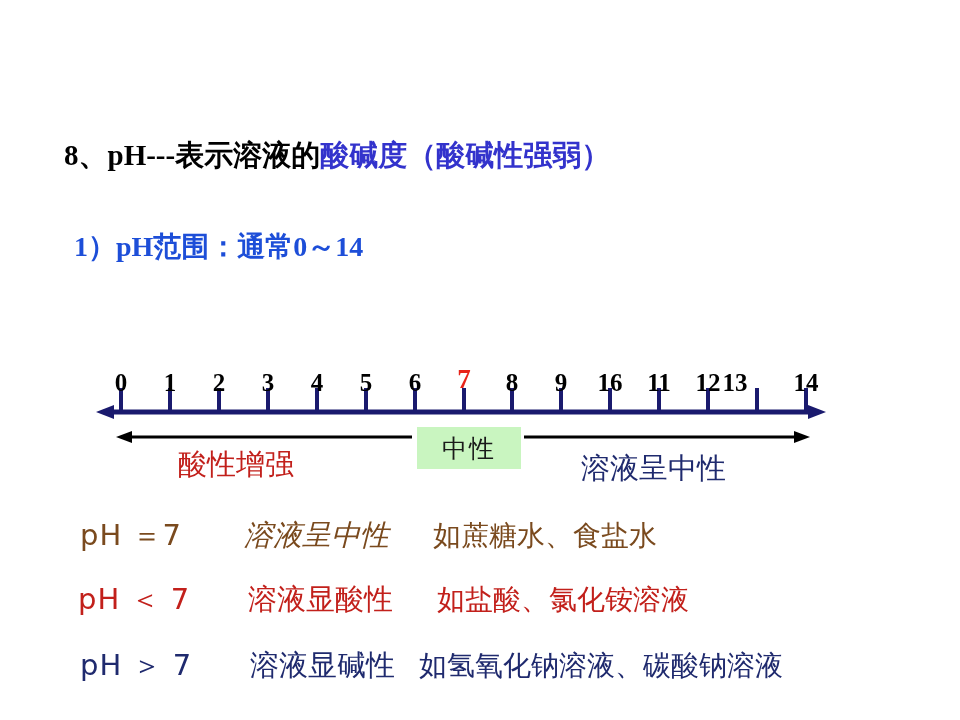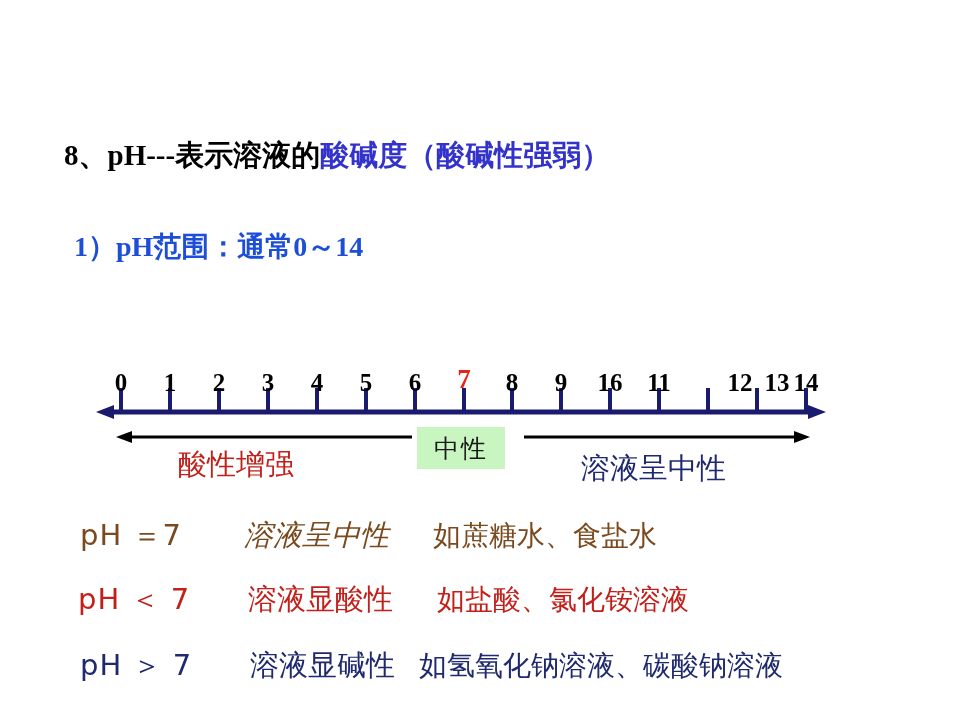--- a/index.html
+++ b/index.html
@@ -62,21 +62,21 @@
   }
   .tick-label.red {
     color: #e8241a;
     font-size: 27px;
   }
 
   .neutral-box {
     position: absolute;
     left: 417px;
     top: 427px;
-    width: 88px;
+    width: 104px;
     height: 42px;
     background: #c9f5c0;
     display: flex;
     align-items: center;
     justify-content: center;
     font-family: "Liberation Serif", "DejaVu Serif", serif;
     font-size: 25px;
     color: #1a1a1a;
     letter-spacing: 2px;
   }
@@ -170,22 +170,22 @@
       <div class="tick-label" style="left: 219px; top: 370px;">2</div>
       <div class="tick-label" style="left: 268px; top: 370px;">3</div>
       <div class="tick-label" style="left: 317px; top: 370px;">4</div>
       <div class="tick-label" style="left: 366px; top: 370px;">5</div>
       <div class="tick-label" style="left: 415px; top: 370px;">6</div>
       <div class="tick-label red" style="left: 464px; top: 366px;">7</div>
       <div class="tick-label" style="left: 512px; top: 370px;">8</div>
       <div class="tick-label" style="left: 561px; top: 370px;">9</div>
       <div class="tick-label" style="left: 610px; top: 370px;">16</div>
       <div class="tick-label" style="left: 659px; top: 370px;">11</div>
-      <div class="tick-label" style="left: 708px; top: 370px; margin-left: 32px;">12</div>
-      <div class="tick-label" style="left: 777px; top: 370px; text-align: right;">13</div>
+      <div class="tick-label" style="left: 708px; top: 370px;">12</div>
+      <div class="tick-label" style="left: 735px; top: 370px; text-align: right;">13</div>
       <div class="tick-label" style="left: 806px; top: 370px;">14</div>
     </div>
 
   <div class="neutral-box">中性</div>
 
   <div class="trend-label acid">酸性增强</div>
   <div class="trend-label base">溶液呈中性</div>
 </div>
 
 <div class="stmt stmt-neutral">

